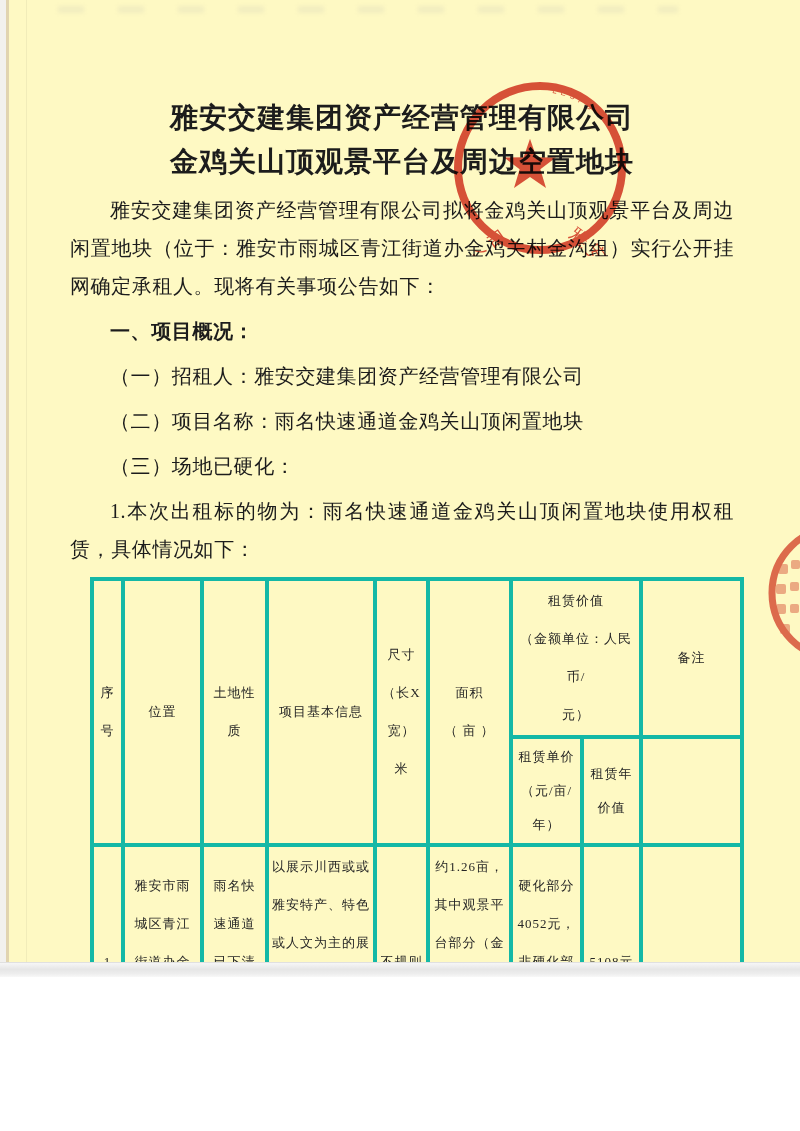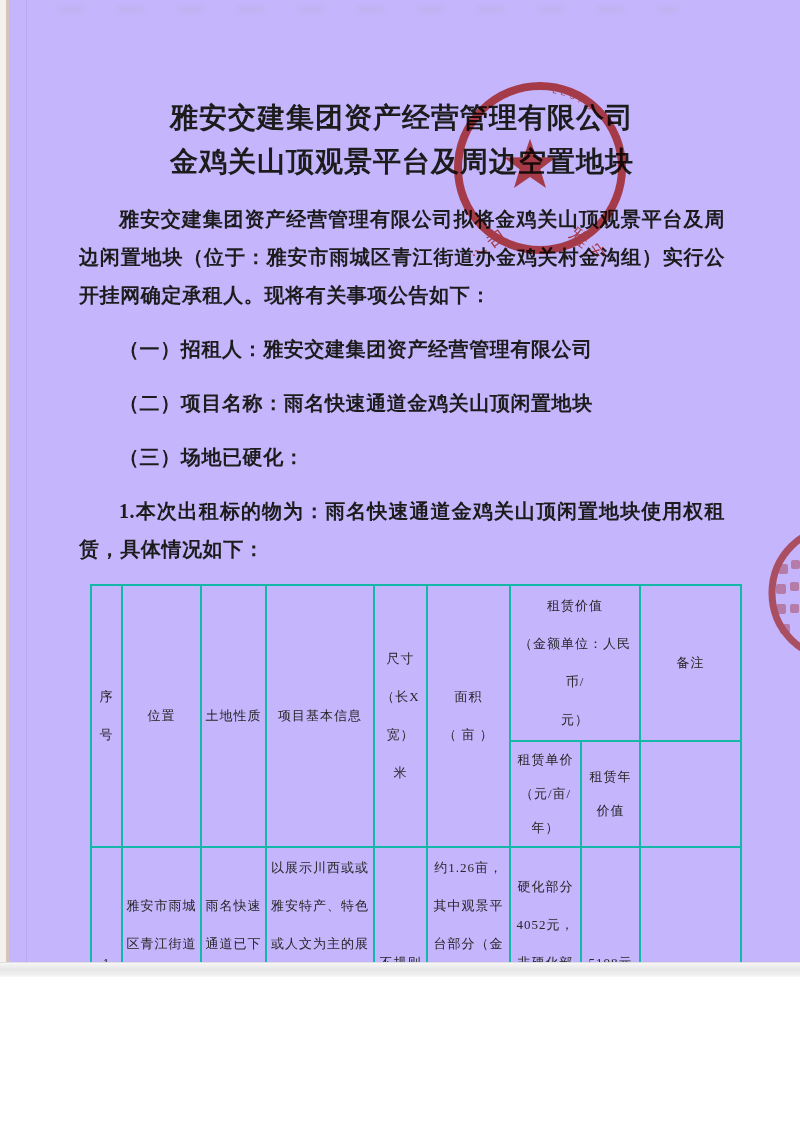--- a/index.html
+++ b/index.html
@@ -1,18 +1,18 @@
 <!DOCTYPE html>
 <html><head>
 <meta charset="utf-8">
 <style>
   html,body { margin:0; padding:0; background:#ffffff; }
   .page {
     position:relative; width:800px; height:977px;
-    background:#c4b5fd; overflow:hidden;
+    background:#fef9c3; overflow:hidden;
     font-family:"Liberation Serif","DejaVu Serif",serif;
     color:#1c1c1c;
   }
   
   .edge-left-strip { position:absolute; left:0; top:0; width:6px; height:100%; background:#f2f1ee; }
   .edge-left-line  { position:absolute; left:6px; top:0; width:3px; height:100%; background:#d9cbab; opacity:.8; }
   .edge-left-faint { position:absolute; left:26px; top:0; width:1px; height:100%; background:rgba(0,0,0,0.05); }
   .edge-bottom {
     position:absolute; left:0; bottom:0; width:100%; height:14px;
     background:linear-gradient(#f6f6f6 0%, #e6e6e6 45%, #ededed 75%, #f8f8f8 100%);
@@ -24,30 +24,30 @@
     filter:blur(2px); opacity:.5;
   }
 
   .doc { position:absolute; left:63px; top:0; width:678px; }
 
   .title { margin:96px 0 0 0; text-align:center; font-size:28px; font-weight:bold;
            line-height:44px; letter-spacing:1px; }
   .title div { white-space:nowrap; }
 
   .bodytext { font-size:20px; line-height:38px; letter-spacing:.6px; text-align:justify; }
-  p.para { margin:16px; text-indent:2em;font-weight:bold; }
+  p.para { margin:7px; text-indent:2em; }
   .intro { margin-top:49px; }
   .bold { font-weight:bold; }
 
   table.info {
     margin:9px 0 0 27px; width:650px; table-layout:fixed;
     border-collapse:collapse; font-size:13px; color:#262626;
   }
   table.info td {
-    border:2px solid #14b8a6; padding:1px 3px; text-align:center;
+    border:4px solid #14b8a6; padding:1px 3px; text-align:center;
     vertical-align:middle; overflow:hidden; line-height:38px; letter-spacing:1px;
   }
   tr.h1 { height:116px; }
   tr.h2 { height:72px; }
   tr.h2 td { line-height:34px; }
   tr.rowbody { height:195px; }
   tr.rowbody td { line-height:38px; }
   td.pre { white-space:pre-line; }
   td.just { text-align:justify; }
   td.vtop { vertical-align:top; padding-top:6px; }
@@ -71,20 +71,21 @@
 
   <div class="doc">
 
     <div class="title">
       <div>雅安交建集团资产经营管理有限公司</div>
       <div>金鸡关山顶观景平台及周边空置地块</div>
     </div>
 
     <div class="bodytext">
       <p class="para intro">雅安交建集团资产经营管理有限公司拟将金鸡关山顶观景平台及周边闲置地块（位于：雅安市雨城区青江街道办金鸡关村金沟组）实行公开挂网确定承租人。现将有关事项公告如下：</p>
+      <p class="para bold">一、项目概况：</p>
       <p class="para">（一）招租人：雅安交建集团资产经营管理有限公司</p>
       <p class="para">（二）项目名称：雨名快速通道金鸡关山顶闲置地块</p>
       <p class="para">（三）场地已硬化：</p>
       <p class="para">1.本次出租标的物为：雨名快速通道金鸡关山顶闲置地块使用权租赁，具体情况如下：</p>
     </div>
 
     <table class="info">
       <colgroup>
         <col style="width:31px">
           <col style="width:79px">

